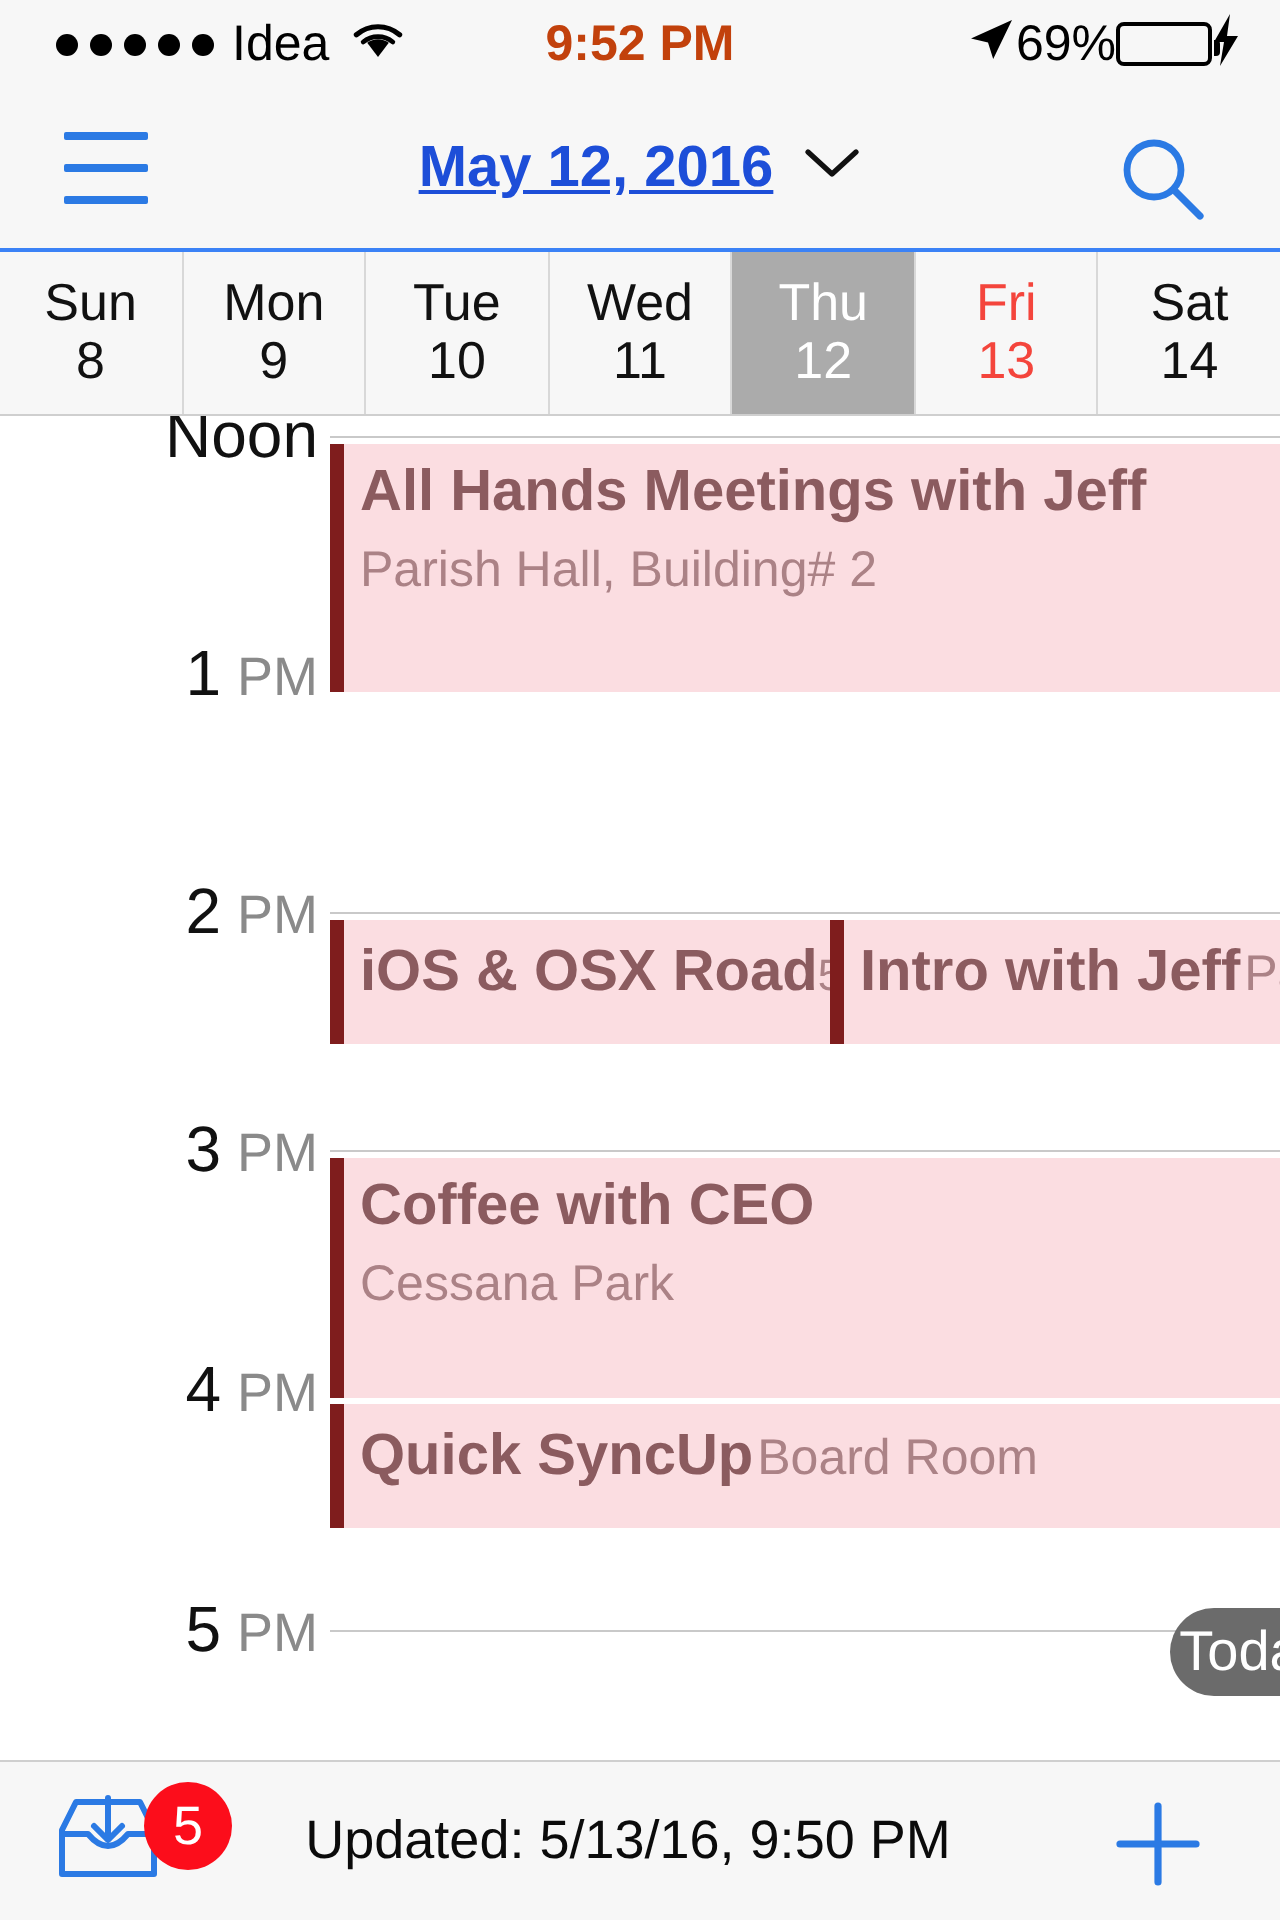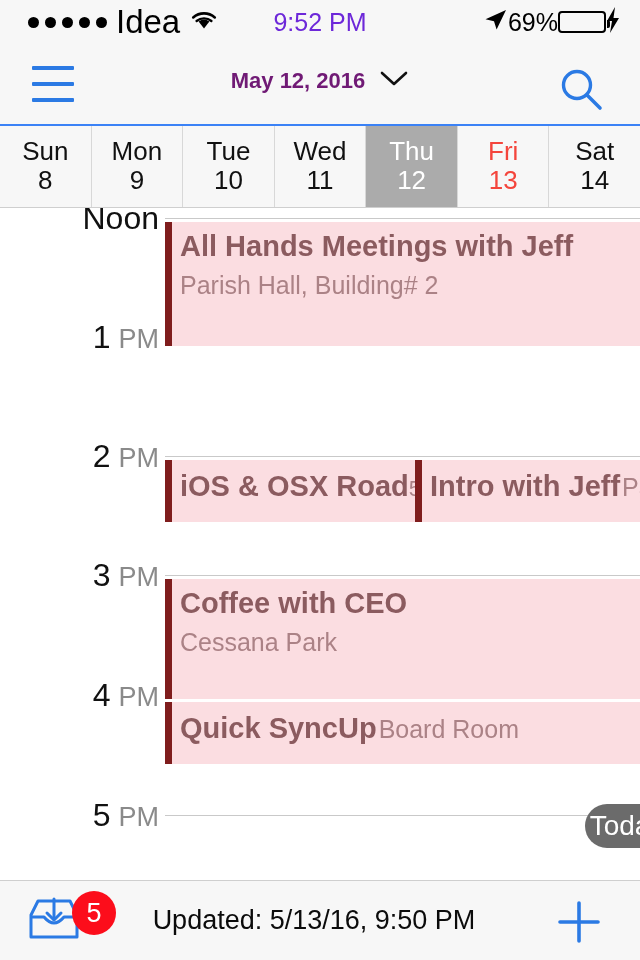--- a/index.html
+++ b/index.html
@@ -14,25 +14,25 @@
   
   .status-bar {
     position: absolute; top: 0; left: 0;
     width: 640px; height: 44px;
     background: #f7f7f7;
     display: flex; align-items: center;
   }
   .sb-left { display: flex; align-items: center; padding-left: 28px; gap: 9px; }
   .sb-dots { display: flex; gap: 6px; align-items: center; }
   .sb-dot { width: 11px; height: 11px; border-radius: 50%; background: #000; }
-  .sb-carrier { font-size: 33px; color: #000; letter-spacing: 0px; }
+  .sb-carrier { font-size: 25px; color: #000; letter-spacing: 0px; }
   .wifi-ico { display: block; }
   .sb-center {
     position: absolute; left: 0; right: 0; text-align: center;
-    font-size: 25px; font-weight: normal; color: #6d28d9;
+    font-size: 25px; font-weight: bold; color: #c2410c;
   }
   .sb-right {
     position: absolute; right: 20px; display: flex; align-items: center; gap: 0;
   }
   .sb-pct { font-size: 25px; color: #000; }
   .batt {
     position: relative; width: 48px; height: 22px;
     border: 2px solid #000; border-radius: 4px; padding: 2px;
   }
   .batt::after {
@@ -53,21 +53,21 @@
     width: 42px; height: 36px;
     display: flex; flex-direction: column; justify-content: space-between;
     cursor: pointer;
   }
   .hamburger i { display:block; height: 4px; background: #2b7ae4; border-radius: 1px; }
   .nav-title-wrap {
     position: absolute; left: 0; right: 0; top: 24px;
     display: flex; align-items: center; justify-content: center; gap: 14px;
     cursor: pointer;
   }
-  .nav-title { font-size: 22px; font-weight: bold; color: #701a75; }
+  .nav-title { font-size: 29px; font-weight: bold; color: #1d4ed8; text-decoration: underline; }
   .search-btn { position: absolute; right: 36px; top: 22px; cursor: pointer; }
 
   
   .week-strip {
     position: absolute; top: 124px; left: 0;
     width: 640px; height: 84px;
     background: #f7f7f7;
     display: flex;
     border-top: 2px solid #3b82f6;
     border-bottom: 1px solid #cfcfcf;

